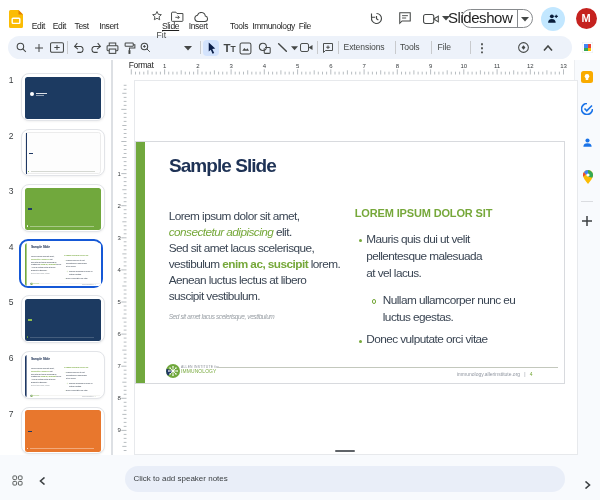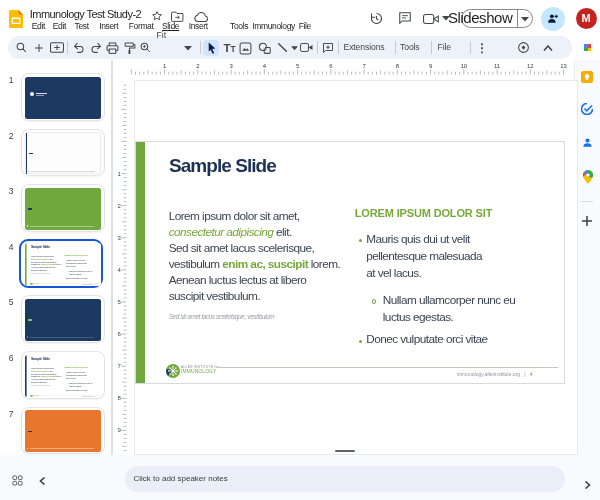--- a/index.html
+++ b/index.html
@@ -18,40 +18,39 @@
   <div class="abs" style="left:0;top:455px;width:600px;height:45px;background:#f8fafd;"></div>
   <div class="abs" style="left:573.5px;top:60px;width:26.5px;height:395px;background:#f8fafd;border-left:1px solid #eceef1;"></div>
 
   <div class="abs" style="left:133.5px;top:80px;width:444px;height:375px;background:#fff;border:1px solid #e7e9ec;box-sizing:border-box;"></div>
 
   <svg class="abs" style="left:9px;top:9.5px;" width="14" height="18" viewBox="0 0 14 18">
     <path d="M1.5 0 H9.5 L14 4.5 V16.5 A1.5 1.5 0 0 1 12.5 18 H1.5 A1.5 1.5 0 0 1 0 16.5 V1.5 A1.5 1.5 0 0 1 1.5 0 Z" fill="#fbbc04"></path>
     <path d="M9.5 0 L14 4.5 H9.5 Z" fill="#e37f00"></path>
     <rect x="3.2" y="8.2" width="7.6" height="5.2" rx="0.8" fill="none" stroke="#fff" stroke-width="1.4"></rect>
   </svg>
-  <div class="abs" style="left:29.8px;top:7.8px;font-size:11px;letter-spacing:-0.55px;line-height:13px;color:#1f1f1f;">Immunology Test Study-2</div>
 
   <svg class="abs" style="left:151px;top:10px;" width="12" height="12" viewBox="0 0 24 24">
     <path d="M12 3l2.6 5.6 6.1.7-4.5 4.2 1.2 6-5.4-3-5.4 3 1.2-6-4.5-4.2 6.1-.7z" fill="none" stroke="#444746" stroke-width="1.8"></path>
   </svg>
 
   <svg class="abs" style="left:171px;top:10.5px;" width="13" height="11" viewBox="0 0 24 20">
     <path d="M2 2 h7 l2 2.5 h11 v13 a1.5 1.5 0 0 1 -1.5 1.5 h-18 A1.5 1.5 0 0 1 1 17.5 V3.5 Z" fill="none" stroke="#444746" stroke-width="1.8"></path>
     <path d="M8 11.5 h7 M12.5 8.5 l3 3 -3 3" fill="none" stroke="#444746" stroke-width="1.7"></path>
   </svg>
 
   <svg class="abs" style="left:194px;top:11.5px;" width="15" height="11" viewBox="0 0 26 18">
     <path d="M6.5 16 a5.5 5.5 0 0 1 -0.5 -10.9 a7 7 0 0 1 13.6 1.4 a4.8 4.8 0 0 1 -0.6 9.5 Z" fill="none" stroke="#444746" stroke-width="1.8"></path>
   </svg>
 
   <div class="menu" style="left:31.7px;">Edit</div>
   <div class="menu" style="left:52.7px;">Edit</div>
   <div class="menu" style="left:74.5px;">Test</div>
   <div class="menu" style="left:99.2px;">Insert</div>
-  <div class="menu" style="left:128.7px;">Format</div>
+  <div class="menu" style="left:128.7px;margin-top:39px;">Format</div>
   <div class="menu" style="left:162px;text-decoration:underline;">Slide</div>
   <div class="menu" style="left:188.7px;">Insert</div>
   <div class="menu" style="left:230px;">Tools</div>
   <div class="menu" style="left:252.2px;">Immunology</div>
   <div class="menu" style="left:298.7px;">File</div>
 
   <svg class="abs" style="left:369px;top:10.5px;" width="15" height="15" viewBox="0 0 24 24">
     <path d="M12 4 a8 8 0 1 1 -7.8 6.2 M4 4 v6 h6" fill="none" stroke="#444746" stroke-width="1.8"></path>
     <path d="M12 8 v4.5 l3 2" fill="none" stroke="#444746" stroke-width="1.8"></path>
   </svg>

